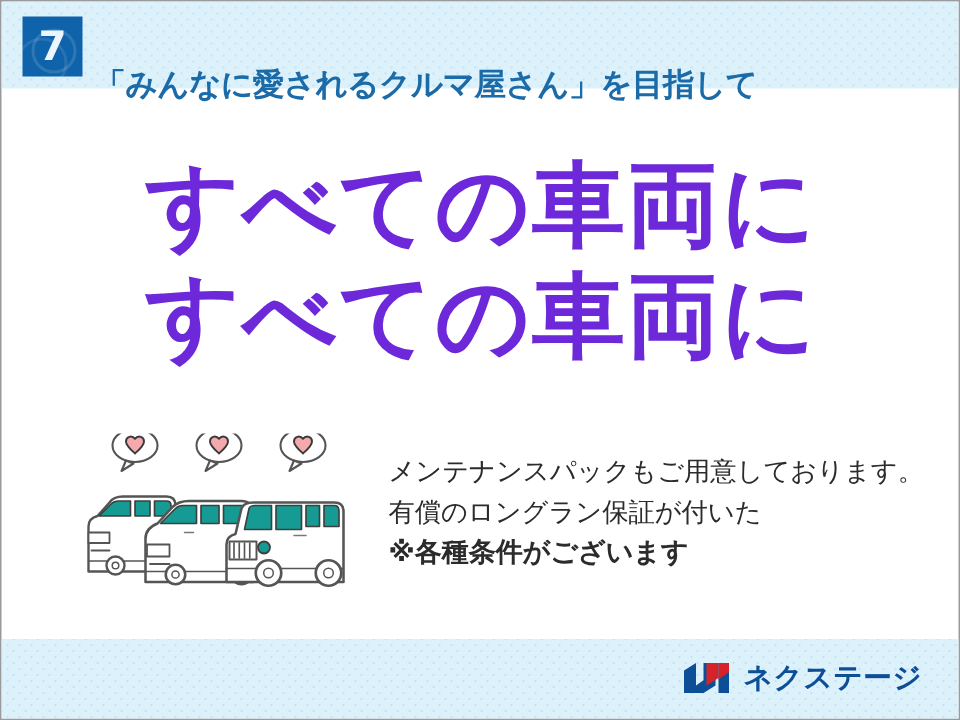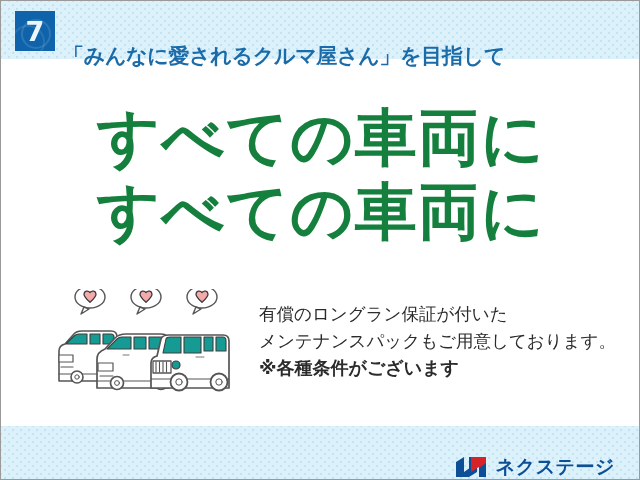--- a/index.html
+++ b/index.html
@@ -64,21 +64,21 @@
     font-weight:bold;
     white-space:nowrap;
     letter-spacing:-0.3px;
     margin-top:25px;
   }
 
   
   .headline{
     position:absolute; left:0; top:100px; width:640px;
     text-align:center;
-    color:#15803d;
+    color:#6d28d9;
     font-weight:bold;
     font-size:62px;
     line-height:74px;
     letter-spacing:1px;
     white-space:nowrap;
   }
   .headline .l1,.headline .l2{ display:block; }
 
   
   .midblock{
@@ -98,21 +98,21 @@
   .bodytext .note{
     font-size:18px;
     font-weight:bold;
   }
 
   
   .footer{
     position:absolute; left:0; top:425px; width:640px; height:54px;
   }
   .logo{
-    position:absolute; right:26px; top:28px;
+    position:absolute; right:26px; top:13px;
     display:flex; align-items:center; gap:7px;
   }
   .logo-text{
     color:#0d4f96;
     font-size:19px;
     font-weight:bold;
     letter-spacing:0.5px;
     white-space:nowrap;
   }
 </style>
@@ -223,22 +223,22 @@
             <circle cx="126" cy="93" r="8.5" fill="#fff" stroke="#555" stroke-width="1.8"></circle>
             <circle cx="126" cy="93" r="3.2" fill="#fff" stroke="#555" stroke-width="1"></circle>
             <circle cx="166" cy="93" r="8.5" fill="#fff" stroke="#555" stroke-width="1.8"></circle>
             <circle cx="166" cy="93" r="3.2" fill="#fff" stroke="#555" stroke-width="1"></circle>
           </g>
         </g>
       </svg>
     </div>
 
     <div class="bodytext">
+      <div>メンテナンスパックもご用意しております。</div>
       <div>有償のロングラン保証が付いた</div>
-      <div>メンテナンスパックもご用意しております。</div>
       <div class="note">※各種条件がございます</div>
     </div>
   </div>
 
   <div class="footer dotband">
     <div class="logo">
       <svg width="34" height="24" viewBox="0 0 34 24">
         <path d="M1 22 L1 7 L9 2 L9 17 L14 13.5 L14 2 L22 2 L22 17 L14 22 Z" fill="#0d4f96"></path>
         <path d="M16 2 L24 2 L24 12 L16 17 Z" fill="#d6232a"></path>
         <path d="M24 2 L31 2 L31 22 L24 22 Z" fill="#0d4f96"></path>

